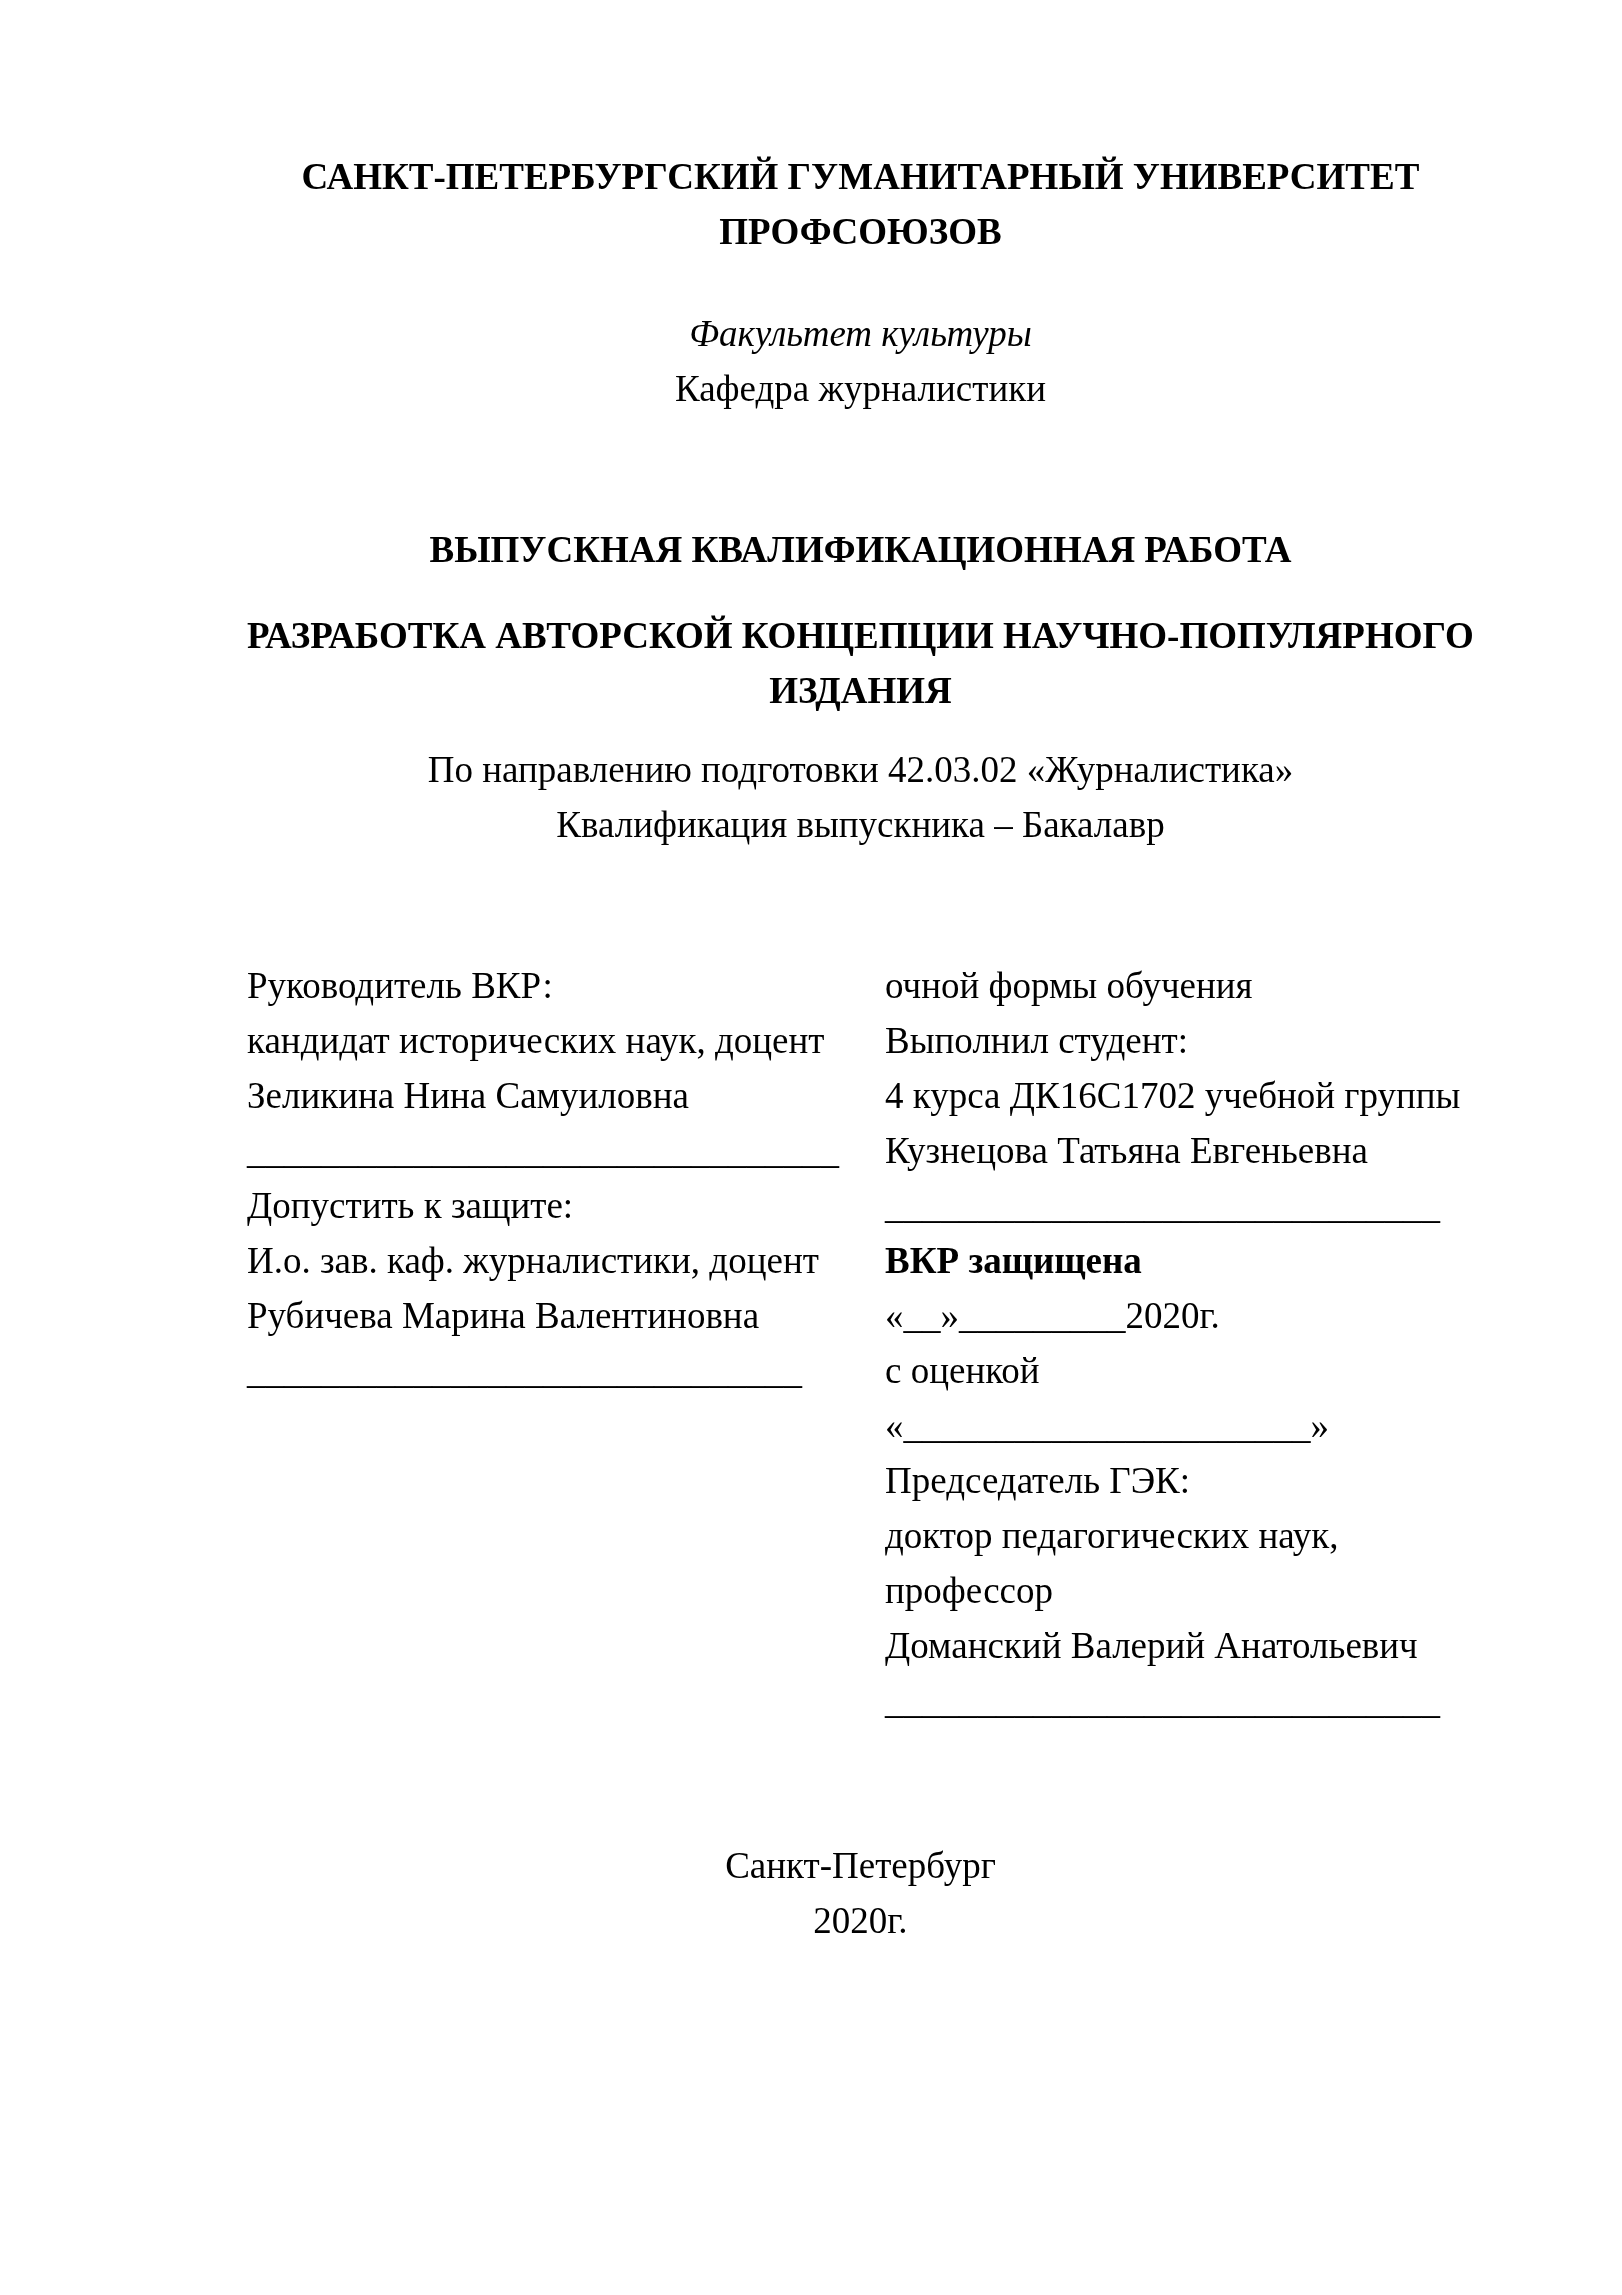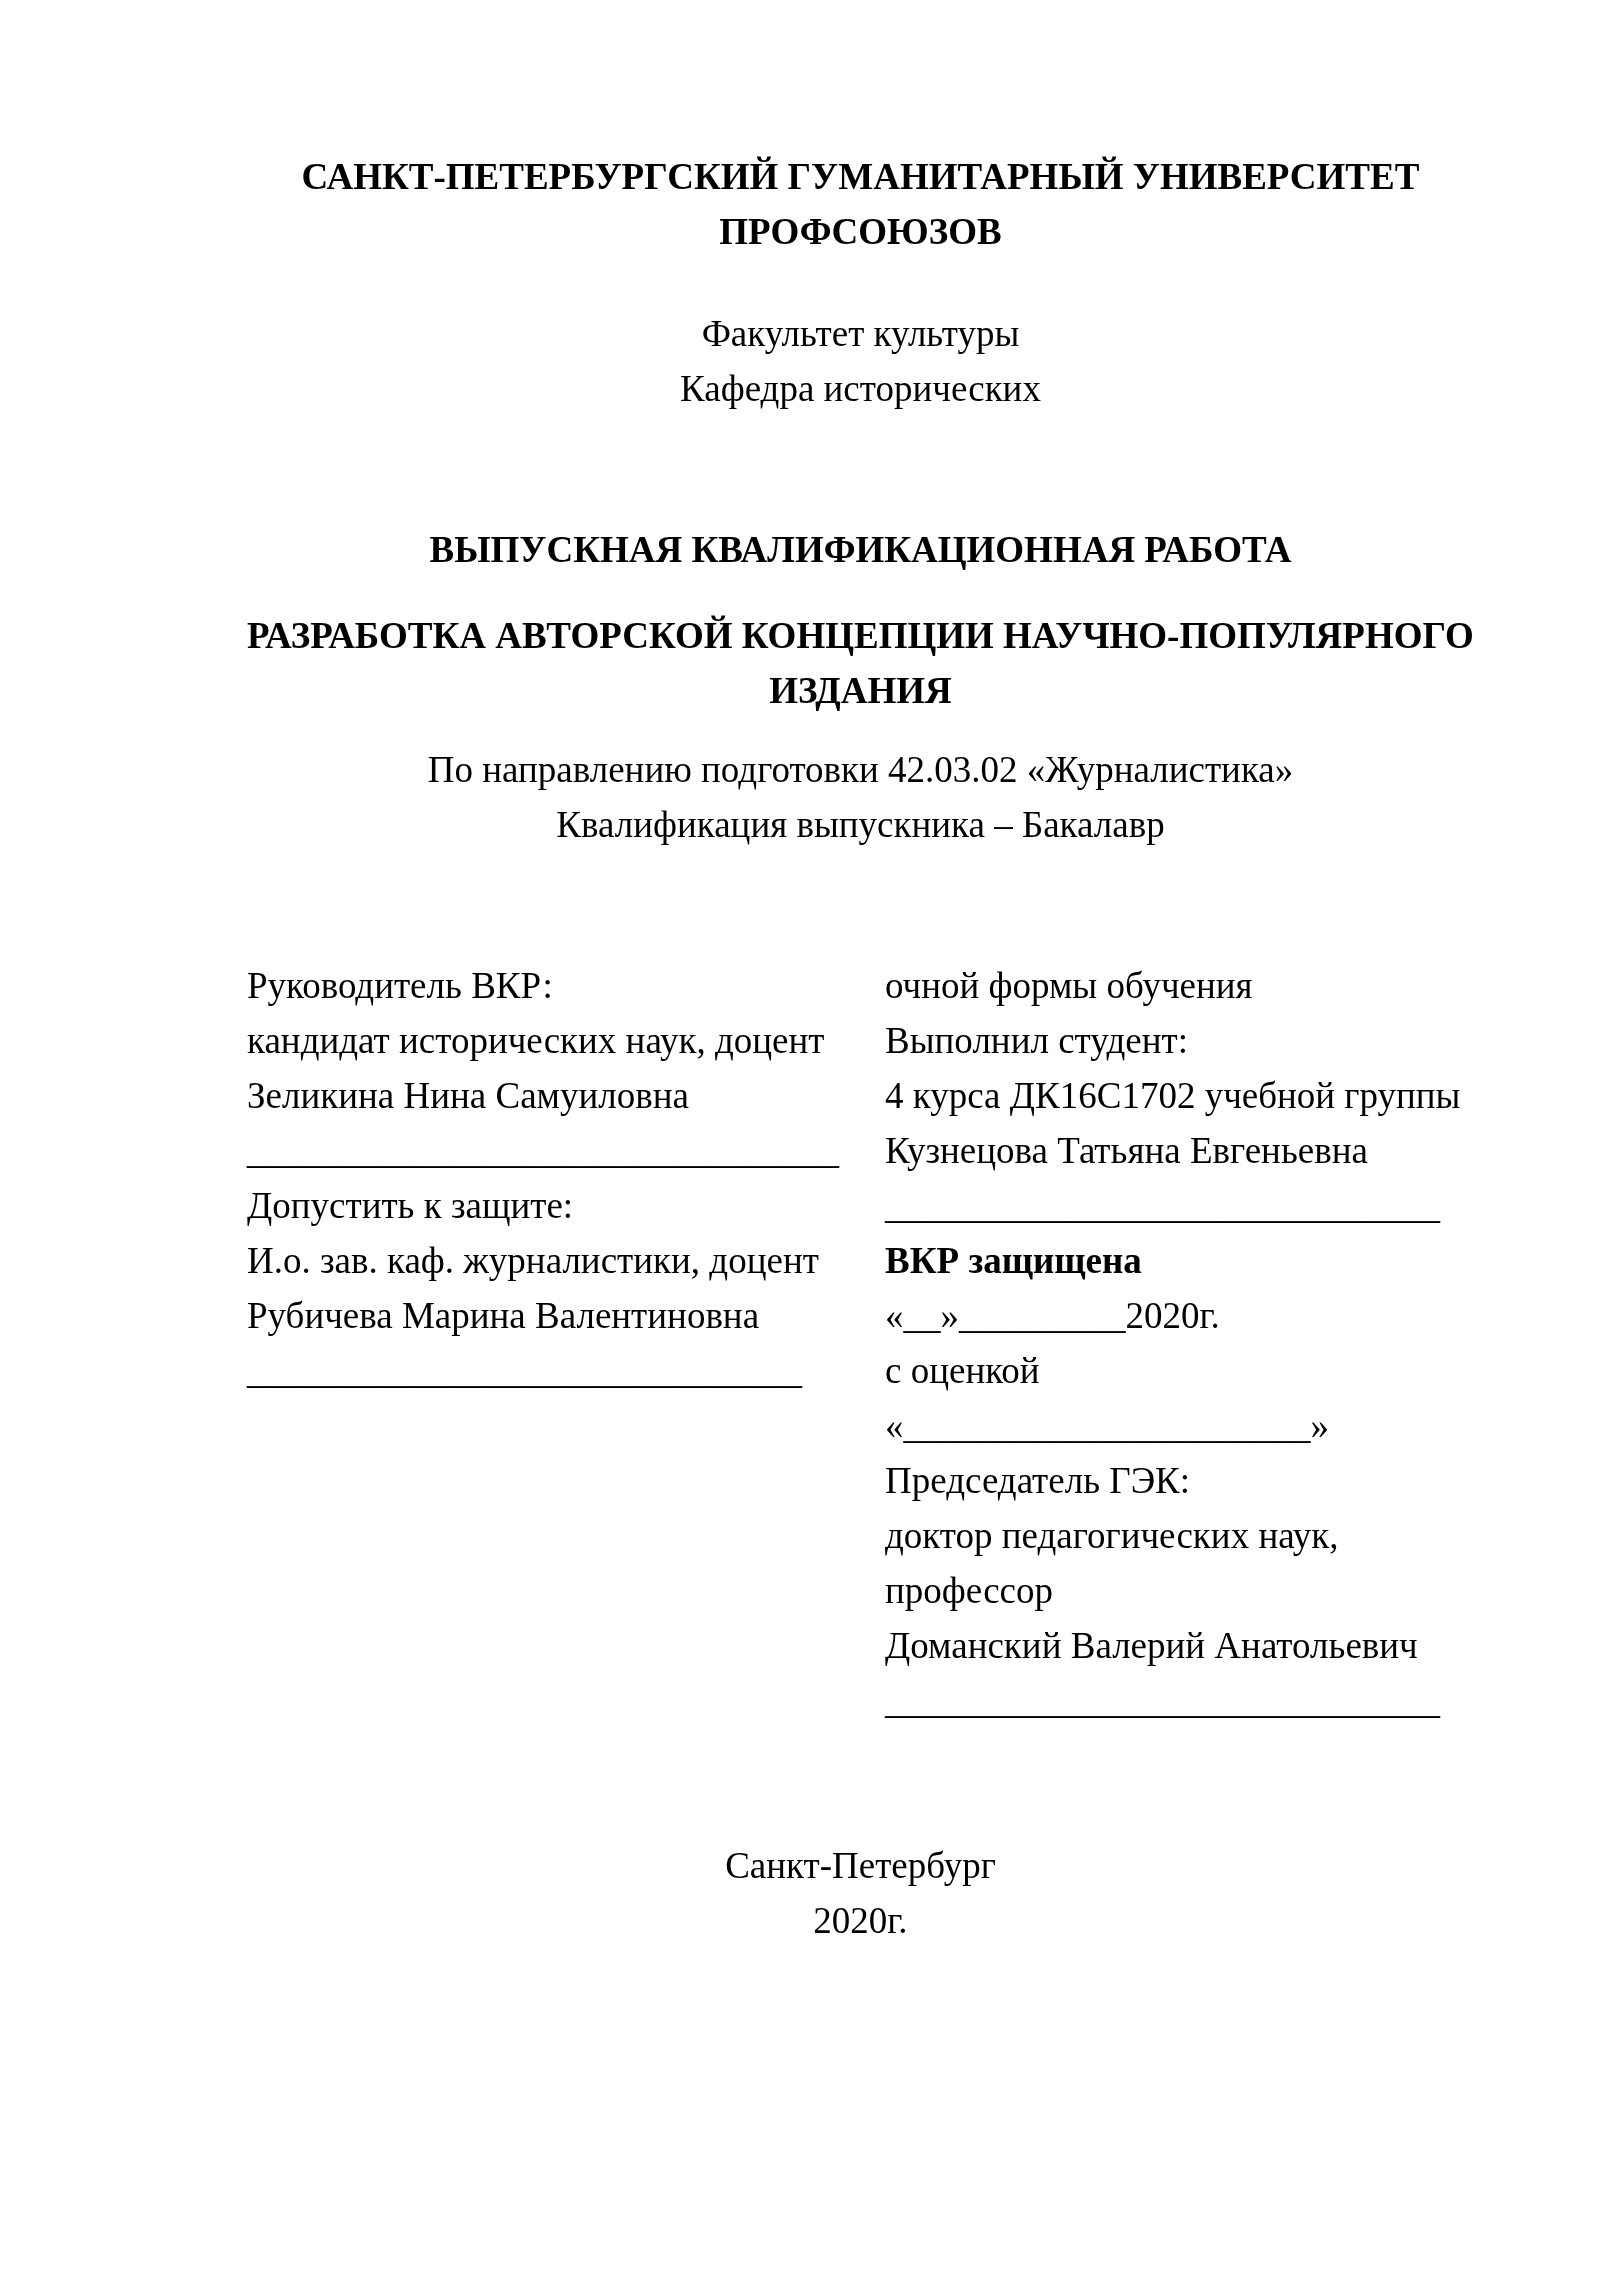--- a/index.html
+++ b/index.html
@@ -16,21 +16,21 @@
     font-size: 37px;
     line-height: 55px;
     color: #000000;
     padding: 149px 149px 0 247px;
     overflow: hidden;
     position: relative;
   }
   .center { text-align: center; }
   .bold { font-weight: bold; }
 
-  .faculty       { margin-top: 47px; }
+  .faculty       { margin-top: 47px; font-style: italic; }
   .work-type     { margin-top: 106px; font-weight: bold; }
   .thesis-title  { margin-top: 31px; font-weight: bold; }
   .direction     { margin-top: 23.6px; }
 
   .columns {
     margin-top: 106px;
     display: flex;
     align-items: flex-start;
   }
   .col-left  { width: 52%; box-sizing: border-box; padding-right: 31px; }
@@ -48,21 +48,21 @@
 </style>
 </head>
 <body>
 
 <div class="page">
 
   <div class="center bold">САНКТ-ПЕТЕРБУРГСКИЙ ГУМАНИТАРНЫЙ УНИВЕРСИТЕТ ПРОФСОЮЗОВ</div>
 
   <div class="center faculty">Факультет культуры</div>
 
-  <div class="center">Кафедра исторических</div>
+  <div class="center">Кафедра журналистики</div>
 
   <div class="center work-type">ВЫПУСКНАЯ КВАЛИФИКАЦИОННАЯ РАБОТА</div>
 
   <div class="center thesis-title">РАЗРАБОТКА АВТОРСКОЙ КОНЦЕПЦИИ НАУЧНО-ПОПУЛЯРНОГО ИЗДАНИЯ</div>
 
   <div class="center direction">По направлению подготовки 42.03.02 «Журналистика»</div>
 
   <div class="center">Квалификация выпускника – Бакалавр</div>
 
   <div class="columns">

